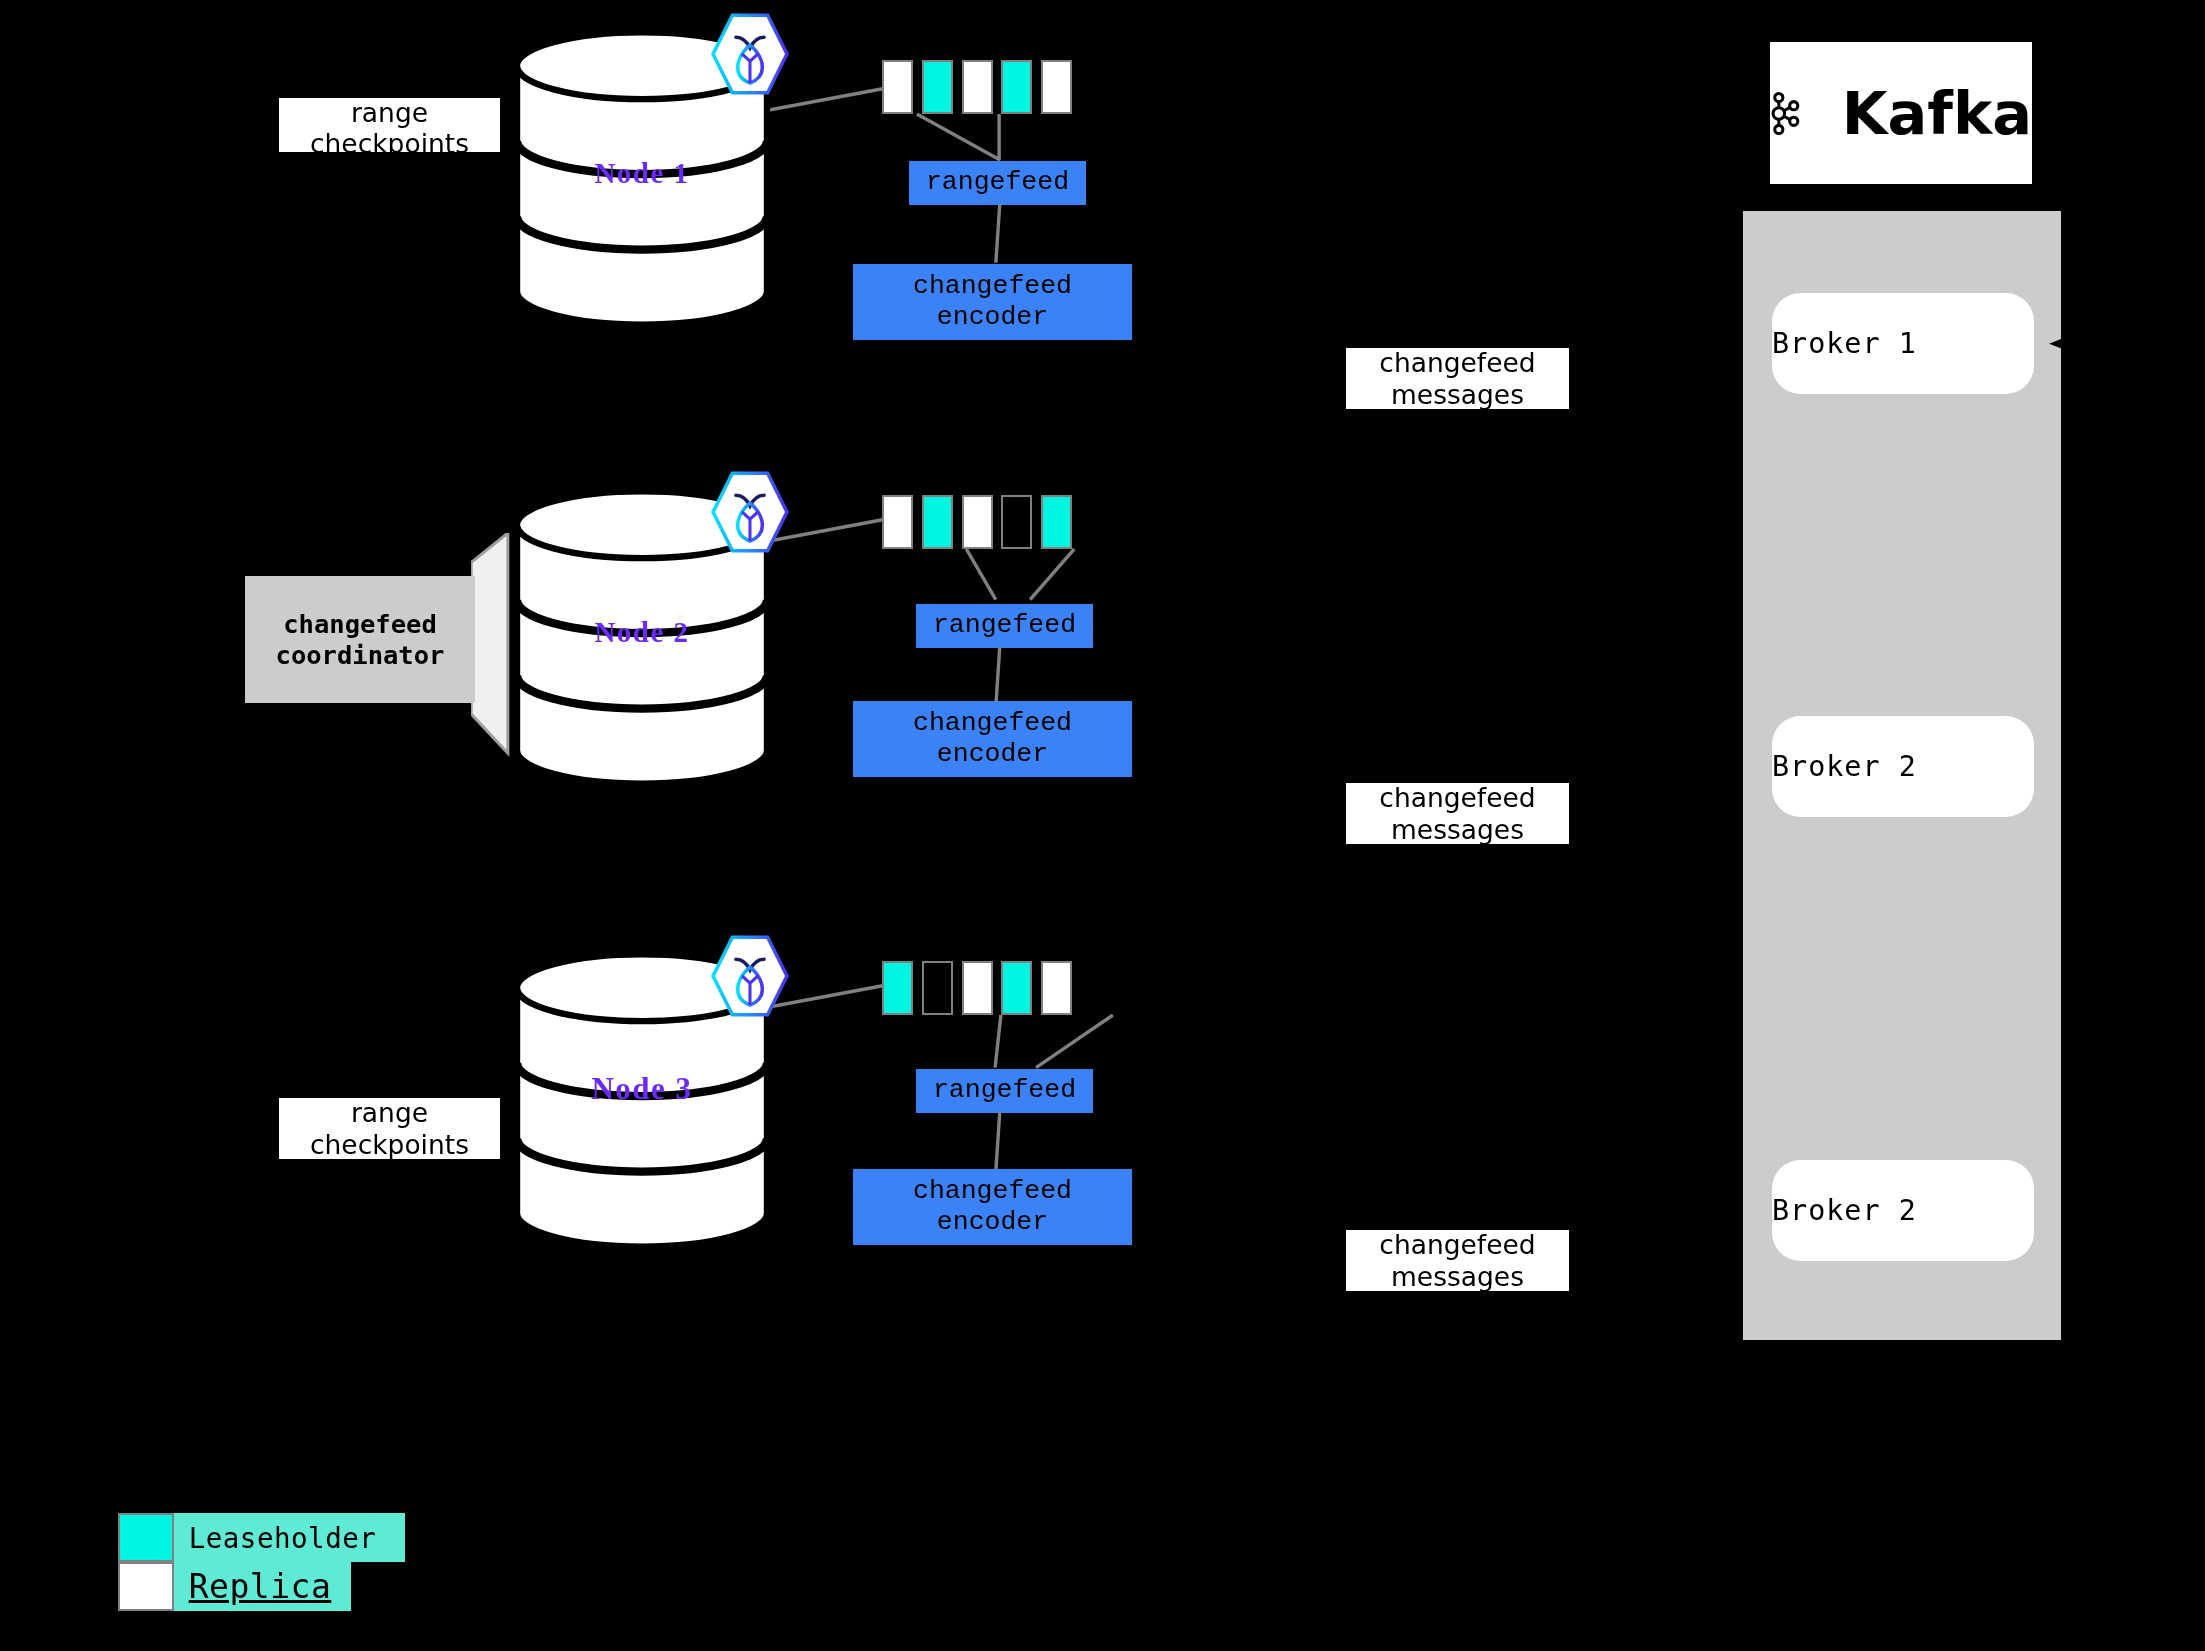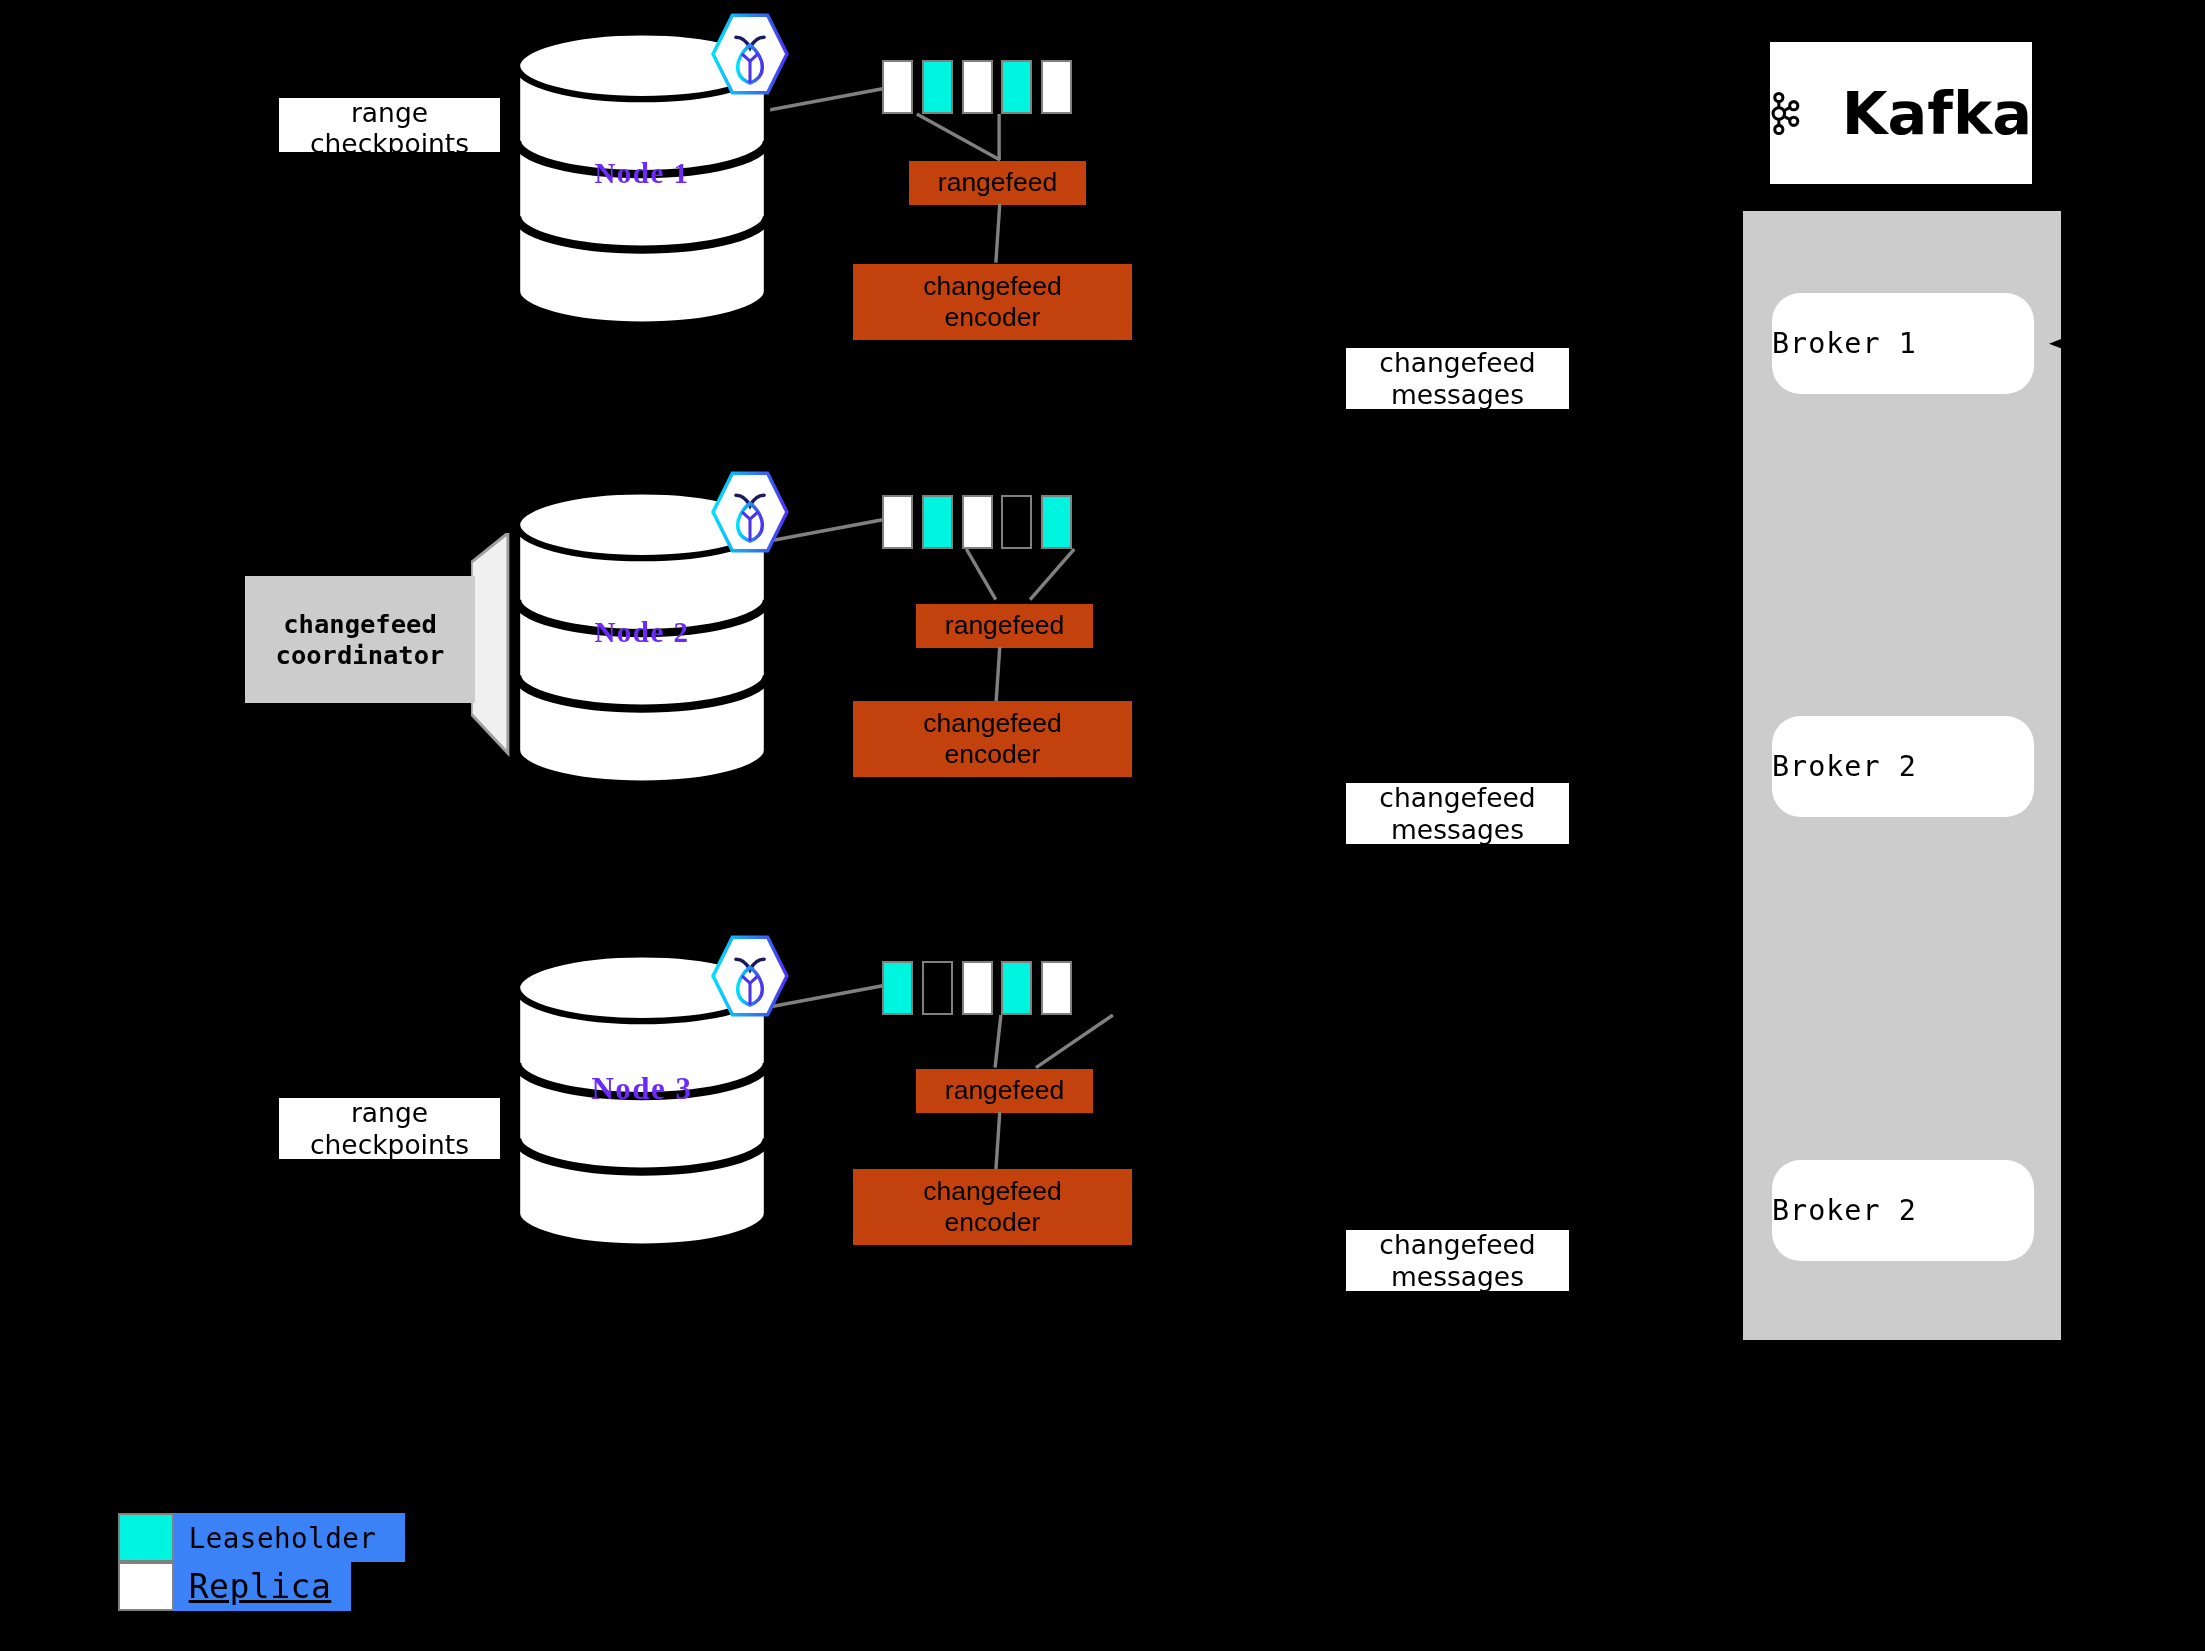--- a/index.html
+++ b/index.html
@@ -14,24 +14,24 @@
   .whitebox{
     background:#ffffff;color:#000;
     display:flex;align-items:center;justify-content:center;
     text-align:center;line-height:1.18;
     font-family:"DejaVu Sans", sans-serif;
   }
   .whitebox.clip{overflow:visible;}
 
   
   .graybox{
-    background:#c2410c;color:#000;
+    background:#3b82f6;color:#000;
     display:flex;align-items:center;justify-content:center;
     text-align:center;line-height:1.18;
-    font-family:Liberation Sans, sans-serif;
+    font-family:Liberation Mono, monospace;
   }
 
   
   .cyl{position:absolute;}
   .cyl svg{display:block;}
   .cyl .nodelabel{
     position:absolute;width:100%;text-align:center;
     font-family:Liberation Serif, serif;
     font-weight:bold;color:#6b29fa;
     letter-spacing:1.5px;
@@ -73,21 +73,21 @@
     display:flex;align-items:center;justify-content:center;
     font-family:"DejaVu Sans Mono", monospace;
     letter-spacing:1px;
   }
 
   
   .legend{position:absolute;}
   .legend-row{position:absolute;display:flex;align-items:stretch;}
   .legend-swatch{box-sizing:border-box;border:2.9px solid #808080;}
   .legend-label{
-    background:#3b82f6;color:#000;
+    background:#5eead4;color:#000;
     display:flex;align-items:center;
     font-family:"DejaVu Sans Mono", monospace;
     letter-spacing:0.5px;
     padding-left:14.7px;
   }
 
   
   .coordinator{position:absolute;}
   .coordinator .body{
     position:absolute;left:0;top:0;background:#cccccc;color:#000;

